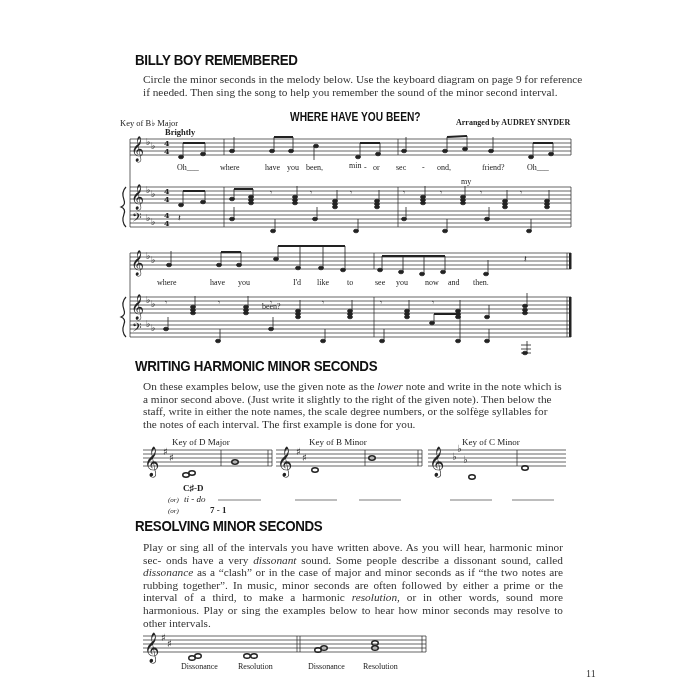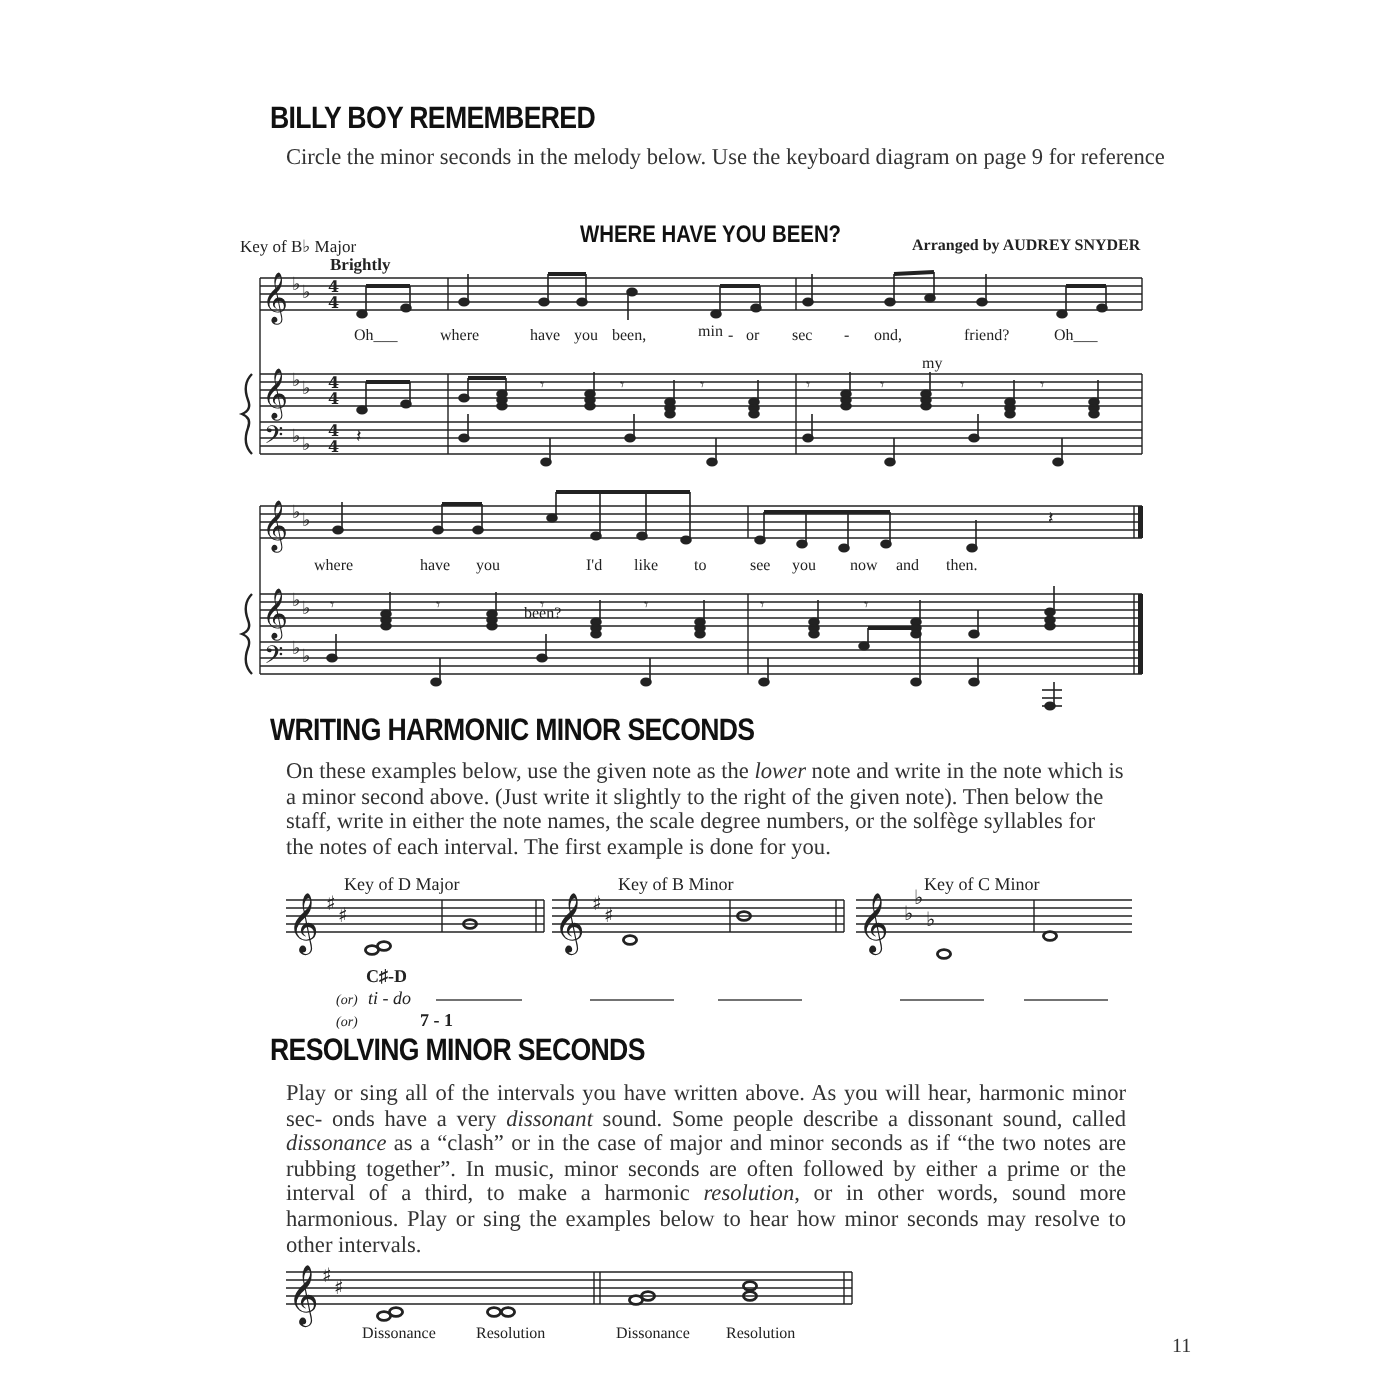--- a/index.html
+++ b/index.html
@@ -17,20 +17,21 @@
   .lyric { font-family:"Liberation Serif", serif; font-size:8px; color:#222; white-space:nowrap; }
   svg { position:absolute; left:0; top:0; }
   .pagenum { font-family:"Liberation Serif", serif; font-size:10px; color:#333; }
 </style>
 </head>
 <body>
 
 <div class="abs h-title" style="left:135px; top:51px;">BILLY BOY REMEMBERED</div>
 <div class="abs para" style="left:143px; top:73px; width:440px; white-space:nowrap;">
   <div>Circle the minor seconds in the melody below. Use the keyboard diagram on page 9 for reference</div>
+  <div>if needed. Then sing the song to help you remember the sound of the minor second interval.</div>
 </div>
 
 <div class="abs small" style="left:120px; top:118px;">Key of B♭ Major</div>
 <div class="abs song-title" style="left:290px; top:110px;">WHERE HAVE YOU BEEN?</div>
 <div class="abs small-b" style="left:456px; top:118px;">Arranged by AUDREY SNYDER</div>
 <div class="abs small-b" style="left:165px; top:127px; font-size:8.5px;">Brightly</div>
 
 <svg width="700" height="700">
   <g stroke="#222" stroke-width="0.7" fill="none">
 

